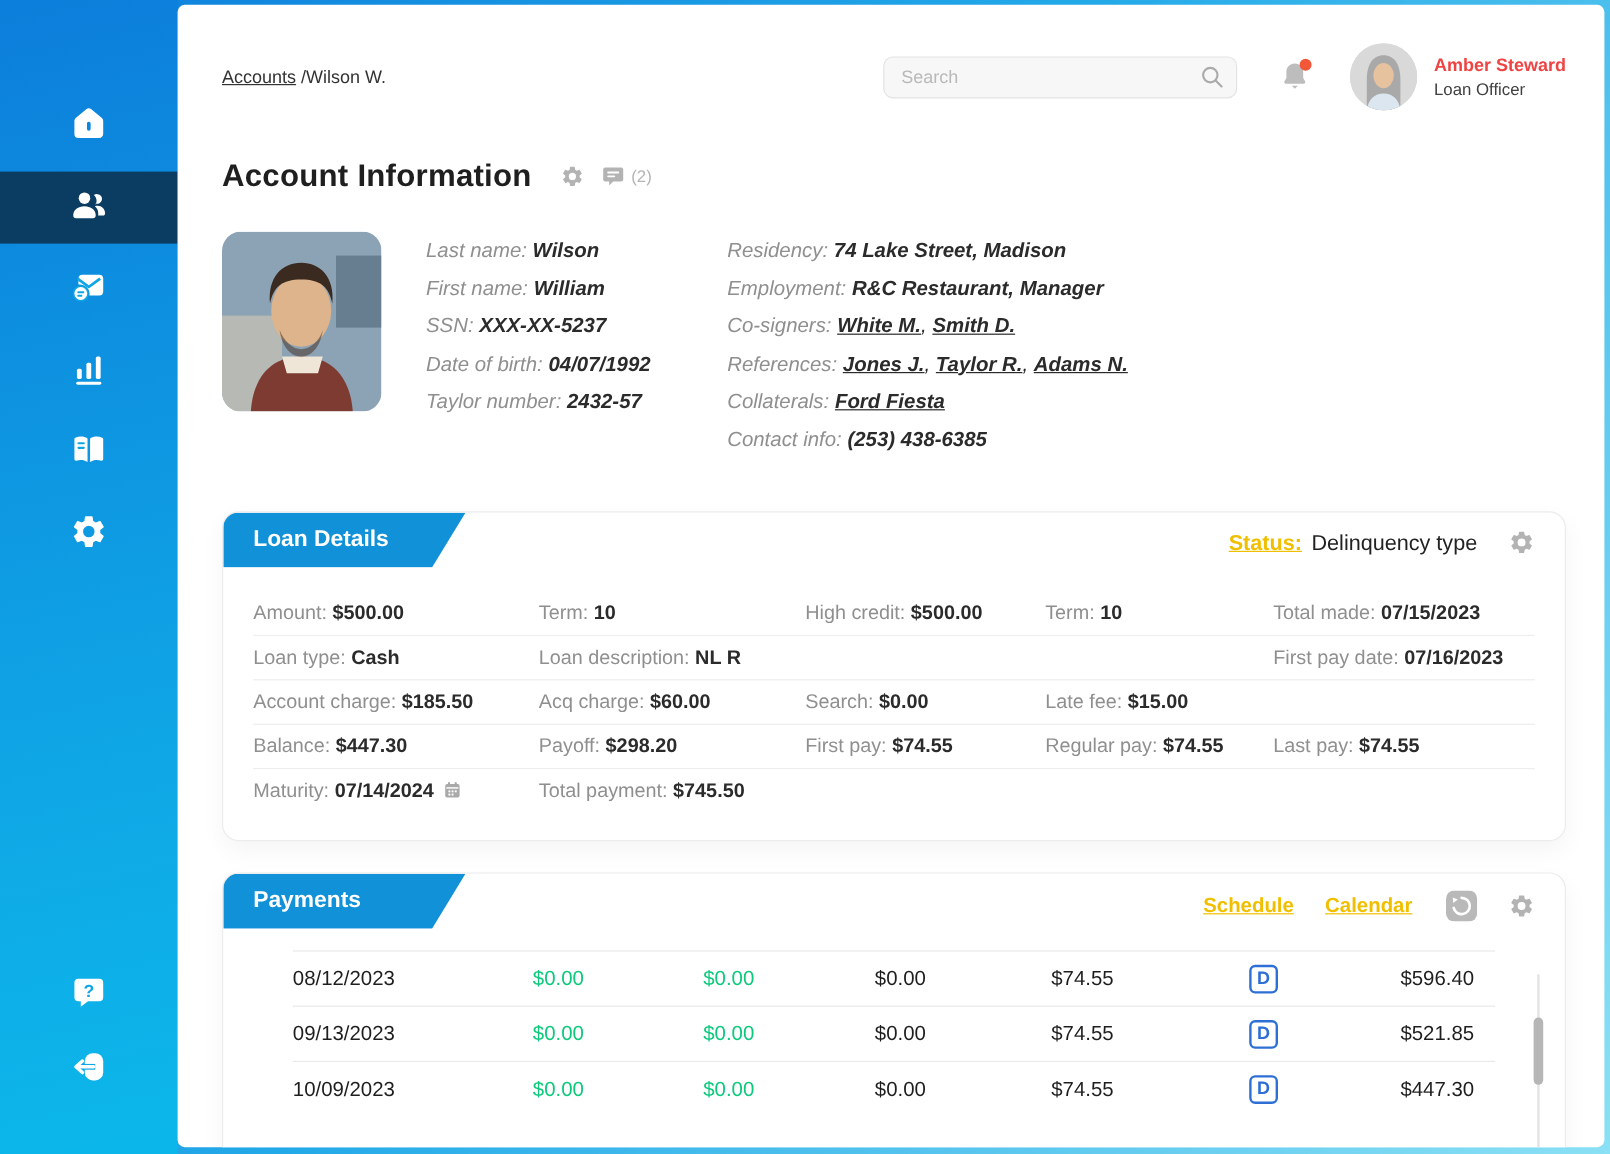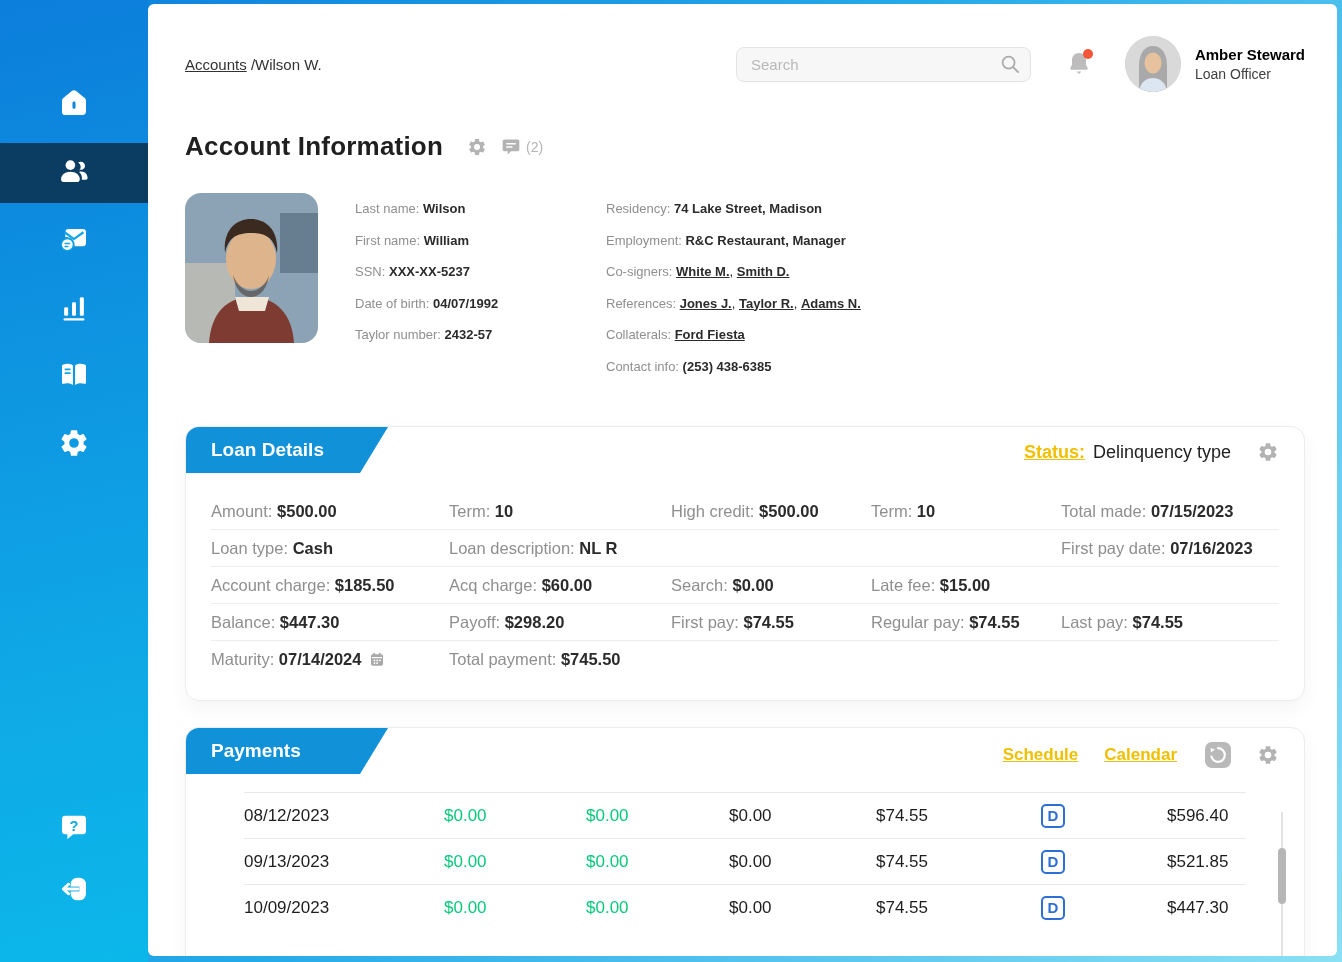--- a/index.html
+++ b/index.html
@@ -44,36 +44,36 @@
     background:#f7f7f7; padding:0 40px 0 14px; font-size:15px; color:#555;
     font-family:inherit; outline:none;
   }
   .search-input::placeholder { color:#b9b9b9; }
   .search-icon { position:absolute; right:11px; top:7px; width:20px; height:20px; }
   .bell-wrap { margin-left:36px; position:relative; width:24px; height:26px; cursor:pointer; }
   .bell-dot { position:absolute; right:-2px; top:-2px; width:10px; height:10px; border-radius:50%; background:#f2573a; }
   .profile { margin-left:34px; display:flex; align-items:center; cursor:pointer; }
   .avatar { width:56px; height:56px; border-radius:50%; overflow:hidden; background:#d8d8d8; }
   .profile-text { margin-left:14px; }
-  .profile-name { font-size:15px; font-weight:bold; color:#000000; }
+  .profile-name { font-size:15px; font-weight:bold; color:#ef4444; }
   .profile-role { font-size:14px; color:#404040; margin-top:3px; }
 
   
   .title-row { margin-top:37px; display:flex; align-items:center; }
   .page-title { font-size:26px; font-weight:bold; color:#1f1f1f; letter-spacing:.2px; }
   .title-row .t-icon { margin-left:24px; width:20px; height:20px; cursor:pointer; }
   .title-row .t-icon + .t-icon { margin-left:14px; }
   .comments-count { font-size:14px; color:#b5b5b5; margin-left:5px; }
 
   
   .account-row { margin-top:31px; display:flex; }
   .photo { width:133px; height:150px; border-radius:16px; overflow:hidden; flex:0 0 auto; }
   .fields-col { margin-left:37px; width:251px; }
   .fields-col.right { margin-left:0; width:auto; }
-  .field { font-size:13px; line-height:31.5px; white-space:nowrap; }
+  .field { font-size:17px; line-height:31.5px; white-space:nowrap;font-style:italic; }
   .field .lbl { color:#8f8f8f; }
   .field .val { color:#2b2b2b; font-weight:bold; }
   .field a { color:#2b2b2b; font-weight:bold; text-decoration:underline; cursor:pointer; }
 
   
   .card {
     margin-top:44px; width:1120px; border:1px solid #ececec; border-radius:14px;
     background:#fff; box-shadow:0 8px 20px rgba(0,0,0,.045); overflow:hidden;
   }
   .card-head { display:flex; align-items:flex-start; height:46px;gap:18px; }

